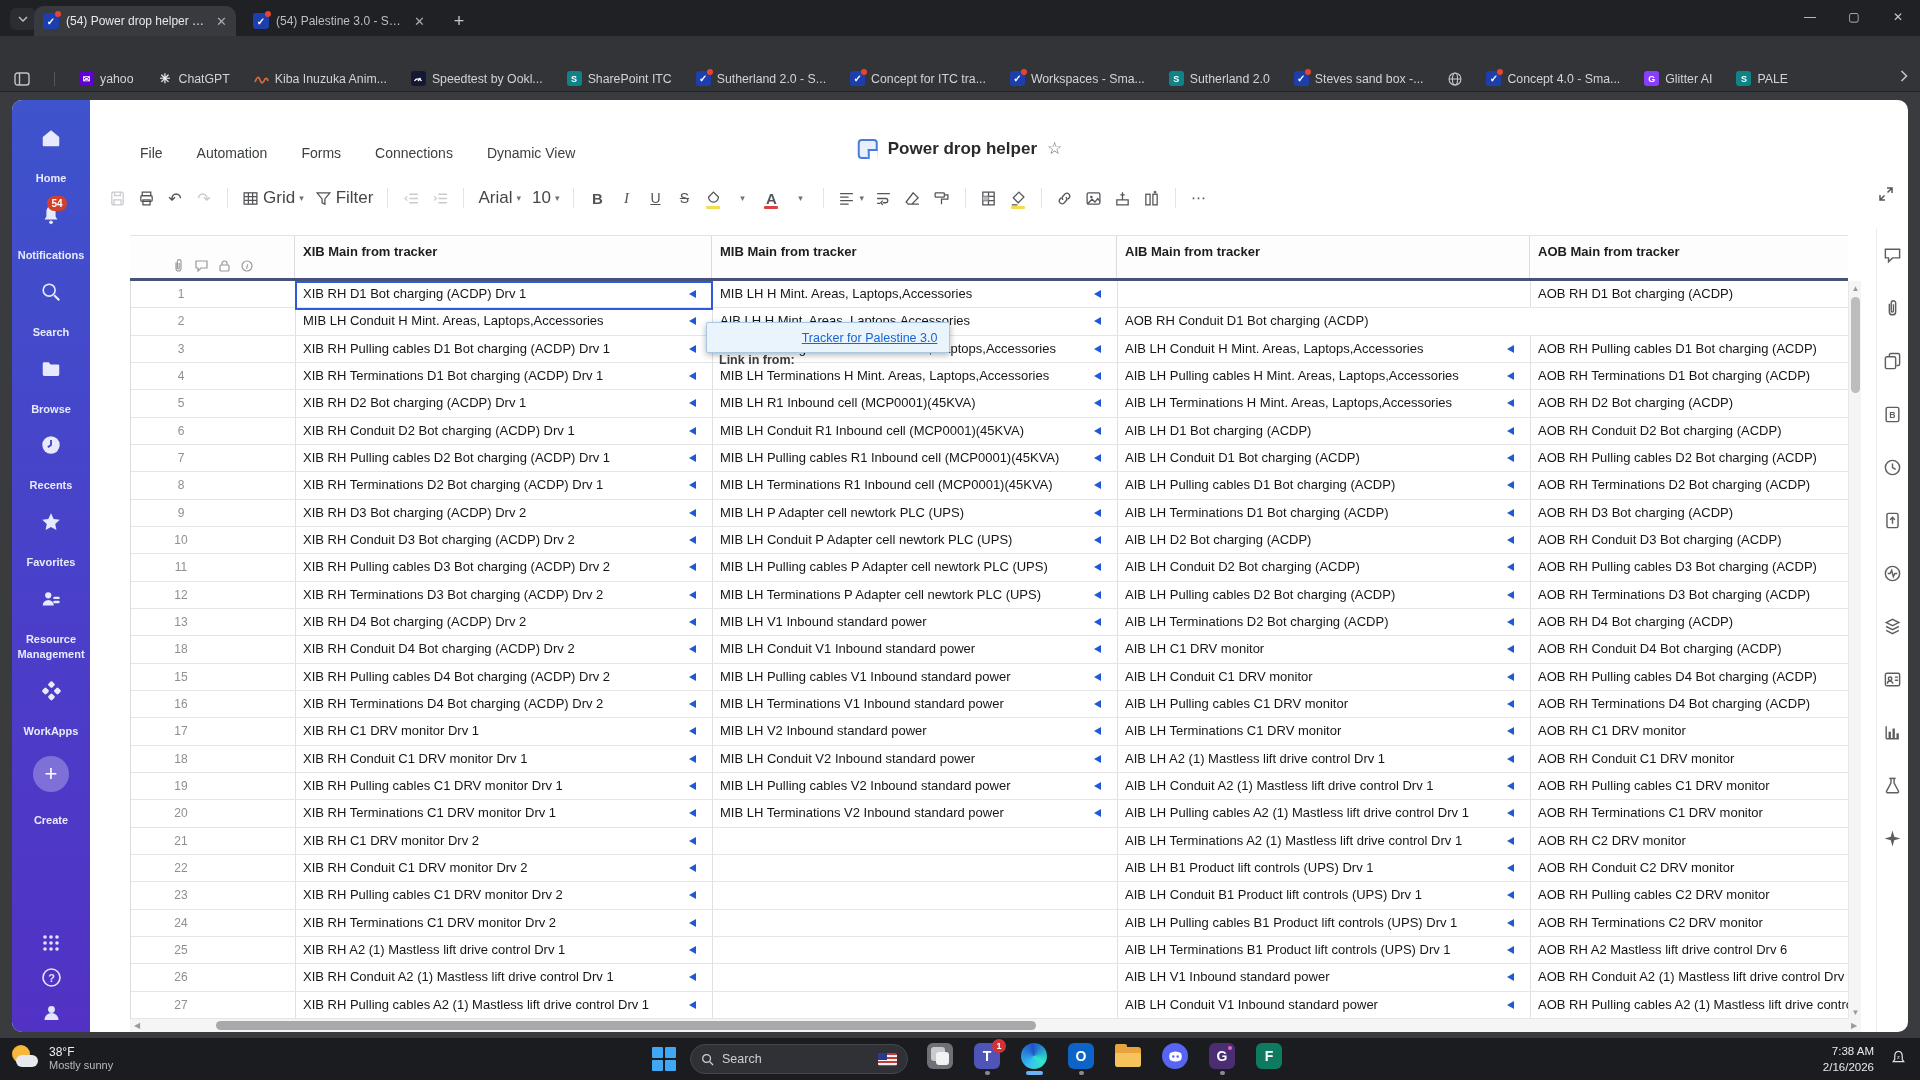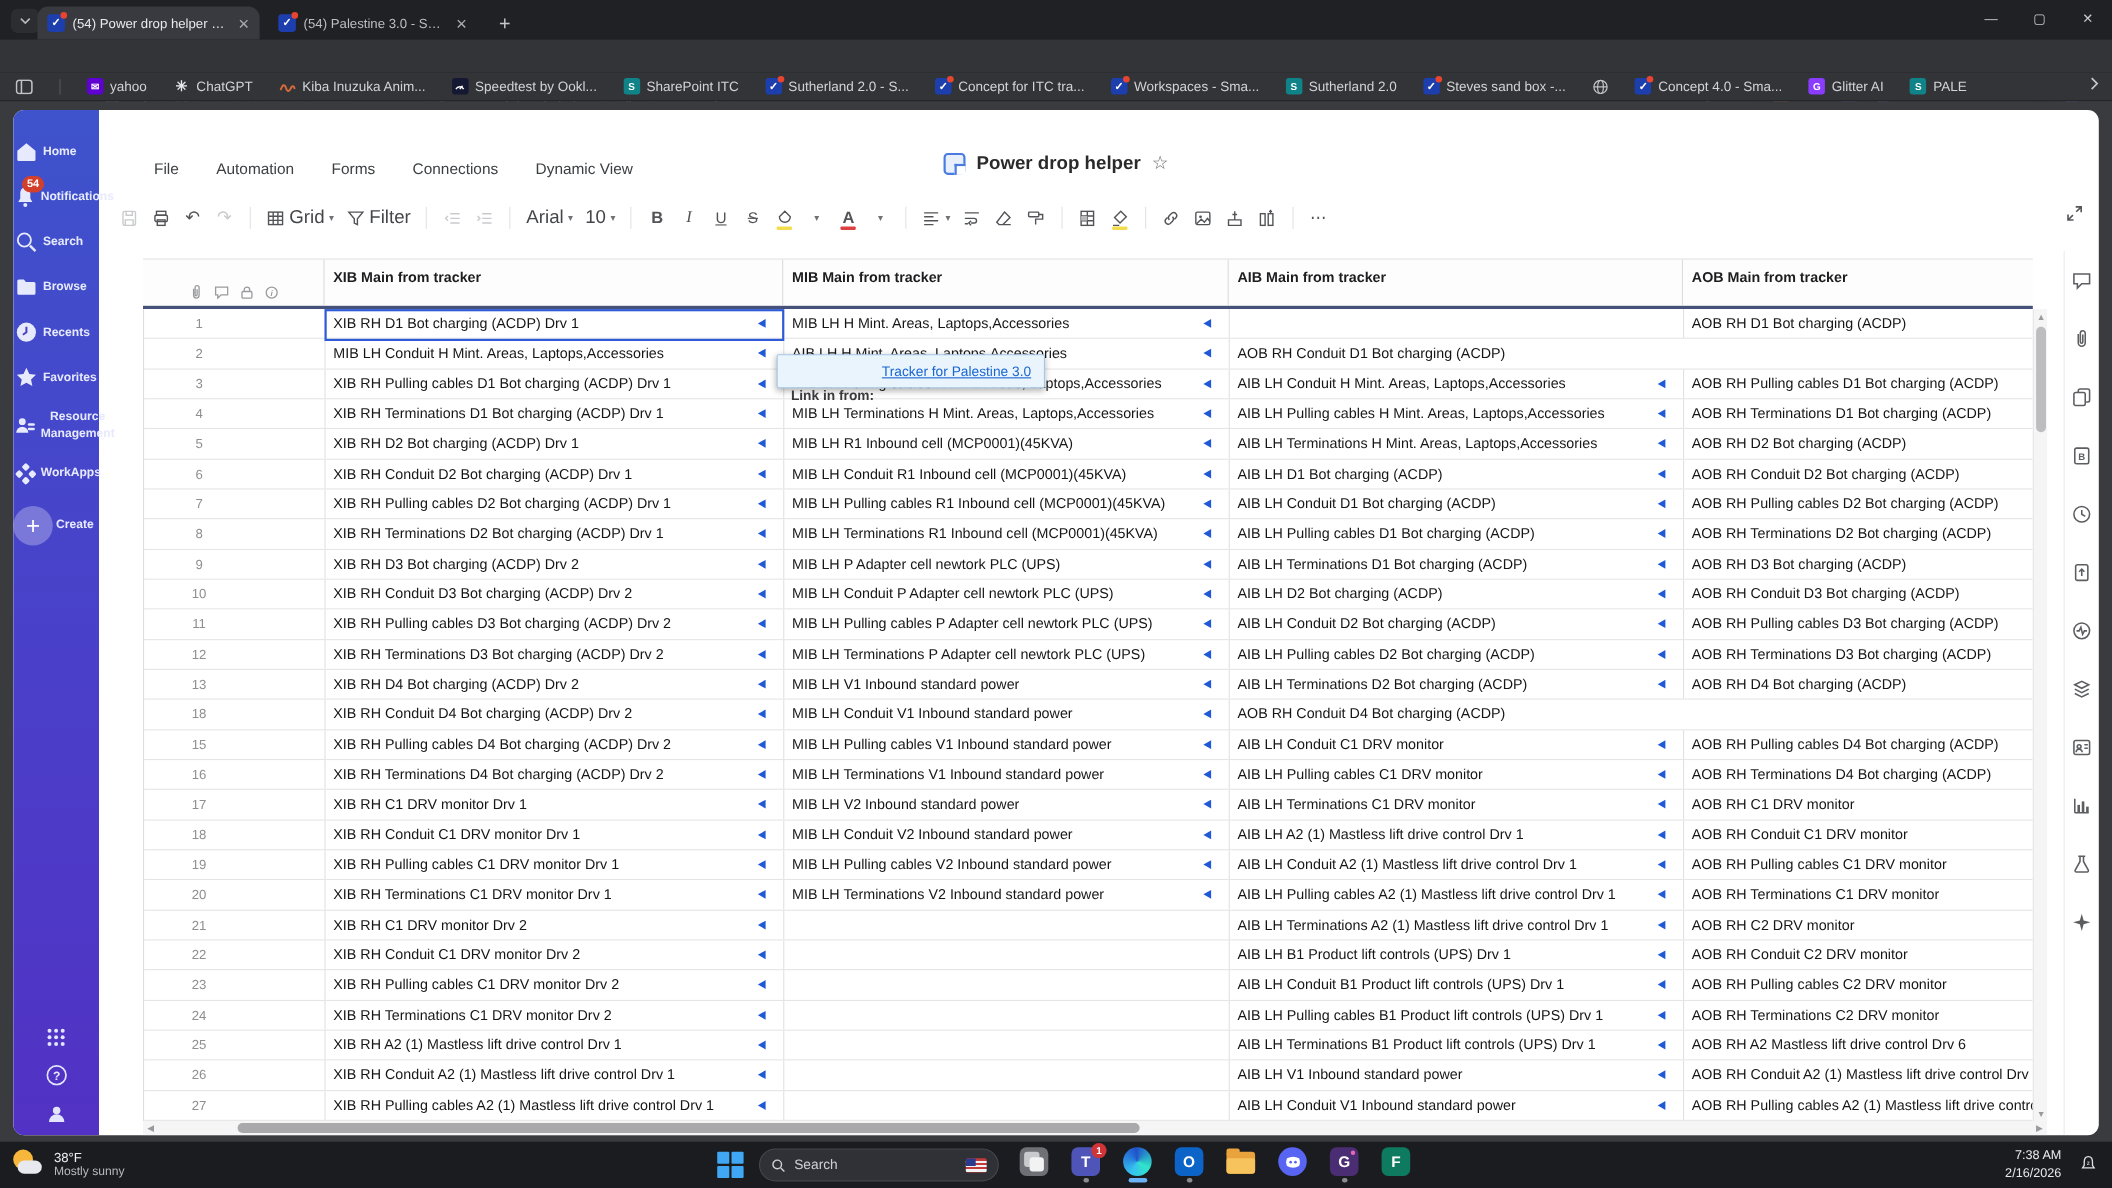--- a/index.html
+++ b/index.html
@@ -48,21 +48,21 @@
 
   
   #page { position:absolute; top:92px; left:0; width:1920px; height:946px; background:#3a3b3f; }
   #surface { position:absolute; left:12px; top:8px; width:1896px; height:932px; border-radius:10px;
     background:#ffffff; overflow:hidden; }
 
   
   #snav { position:absolute; left:0; top:0; width:78px; height:932px;
     background:linear-gradient(180deg,#3e53cc 0%,#4a3fc9 55%,#5232c4 100%);
     display:flex; flex-direction:column; align-items:center; padding-top:26px; }
-  .snav-item { display:flex; flex-direction:row; align-items:center; gap:3px; margin-bottom:17px;
+  .snav-item { display:flex; flex-direction:column; align-items:center; gap:21px; margin-bottom:17px;
     color:#e7eafc; width:78px; }
   .snav-item .lbl { font-size:11px; font-weight:bold; text-align:center; line-height:1.35; }
   .snav-ic { position:relative; width:24px; height:24px; display:flex; align-items:center; justify-content:center; }
   .badge { position:absolute; top:-7px; left:8px; min-width:20px; height:15px; border-radius:8px;
     background:#d2402c; color:#fff; font-size:10px; font-weight:bold; display:flex; align-items:center;
     justify-content:center; padding:0 4px; }
   .create-circle { width:36px; height:36px; border-radius:50%; background:rgba(255,255,255,.28);
     display:flex; align-items:center; justify-content:center; color:#fff; font-size:22px; }
   #snav-bottom { position:absolute; left:0; bottom:10px; width:78px; display:flex; flex-direction:column;
     align-items:center; gap:16px; color:#e2e5fb; }
@@ -716,20 +716,21 @@
           <div class="gcell gnum"><span>13</span></div>
           <div class="gcell">XIB RH D4 Bot charging (ACDP) Drv 2<span class="linkarrow"></span></div>
           <div class="gcell">MIB LH V1 Inbound standard power<span class="linkarrow"></span></div>
           <div class="gcell">AIB LH Terminations D2 Bot charging (ACDP)<span class="linkarrow"></span></div>
           <div class="gcell" style="border-right:none">AOB RH D4 Bot charging (ACDP)</div>
         </div>
         <div class="grow">
           <div class="gcell gnum"><span>18</span></div>
           <div class="gcell">XIB RH Conduit D4 Bot charging (ACDP) Drv 2<span class="linkarrow"></span></div>
           <div class="gcell">MIB LH Conduit V1 Inbound standard power<span class="linkarrow"></span></div>
+          <div class="gcell">AIB LH C1 DRV monitor<span class="linkarrow"></span></div>
           <div class="gcell" style="border-right:none">AOB RH Conduit D4 Bot charging (ACDP)</div>
         </div>
         <div class="grow">
           <div class="gcell gnum"><span>15</span></div>
           <div class="gcell">XIB RH Pulling cables D4 Bot charging (ACDP) Drv 2<span class="linkarrow"></span></div>
           <div class="gcell">MIB LH Pulling cables V1 Inbound standard power<span class="linkarrow"></span></div>
           <div class="gcell">AIB LH Conduit C1 DRV monitor<span class="linkarrow"></span></div>
           <div class="gcell" style="border-right:none">AOB RH Pulling cables D4 Bot charging (ACDP)</div>
         </div>
         <div class="grow">

